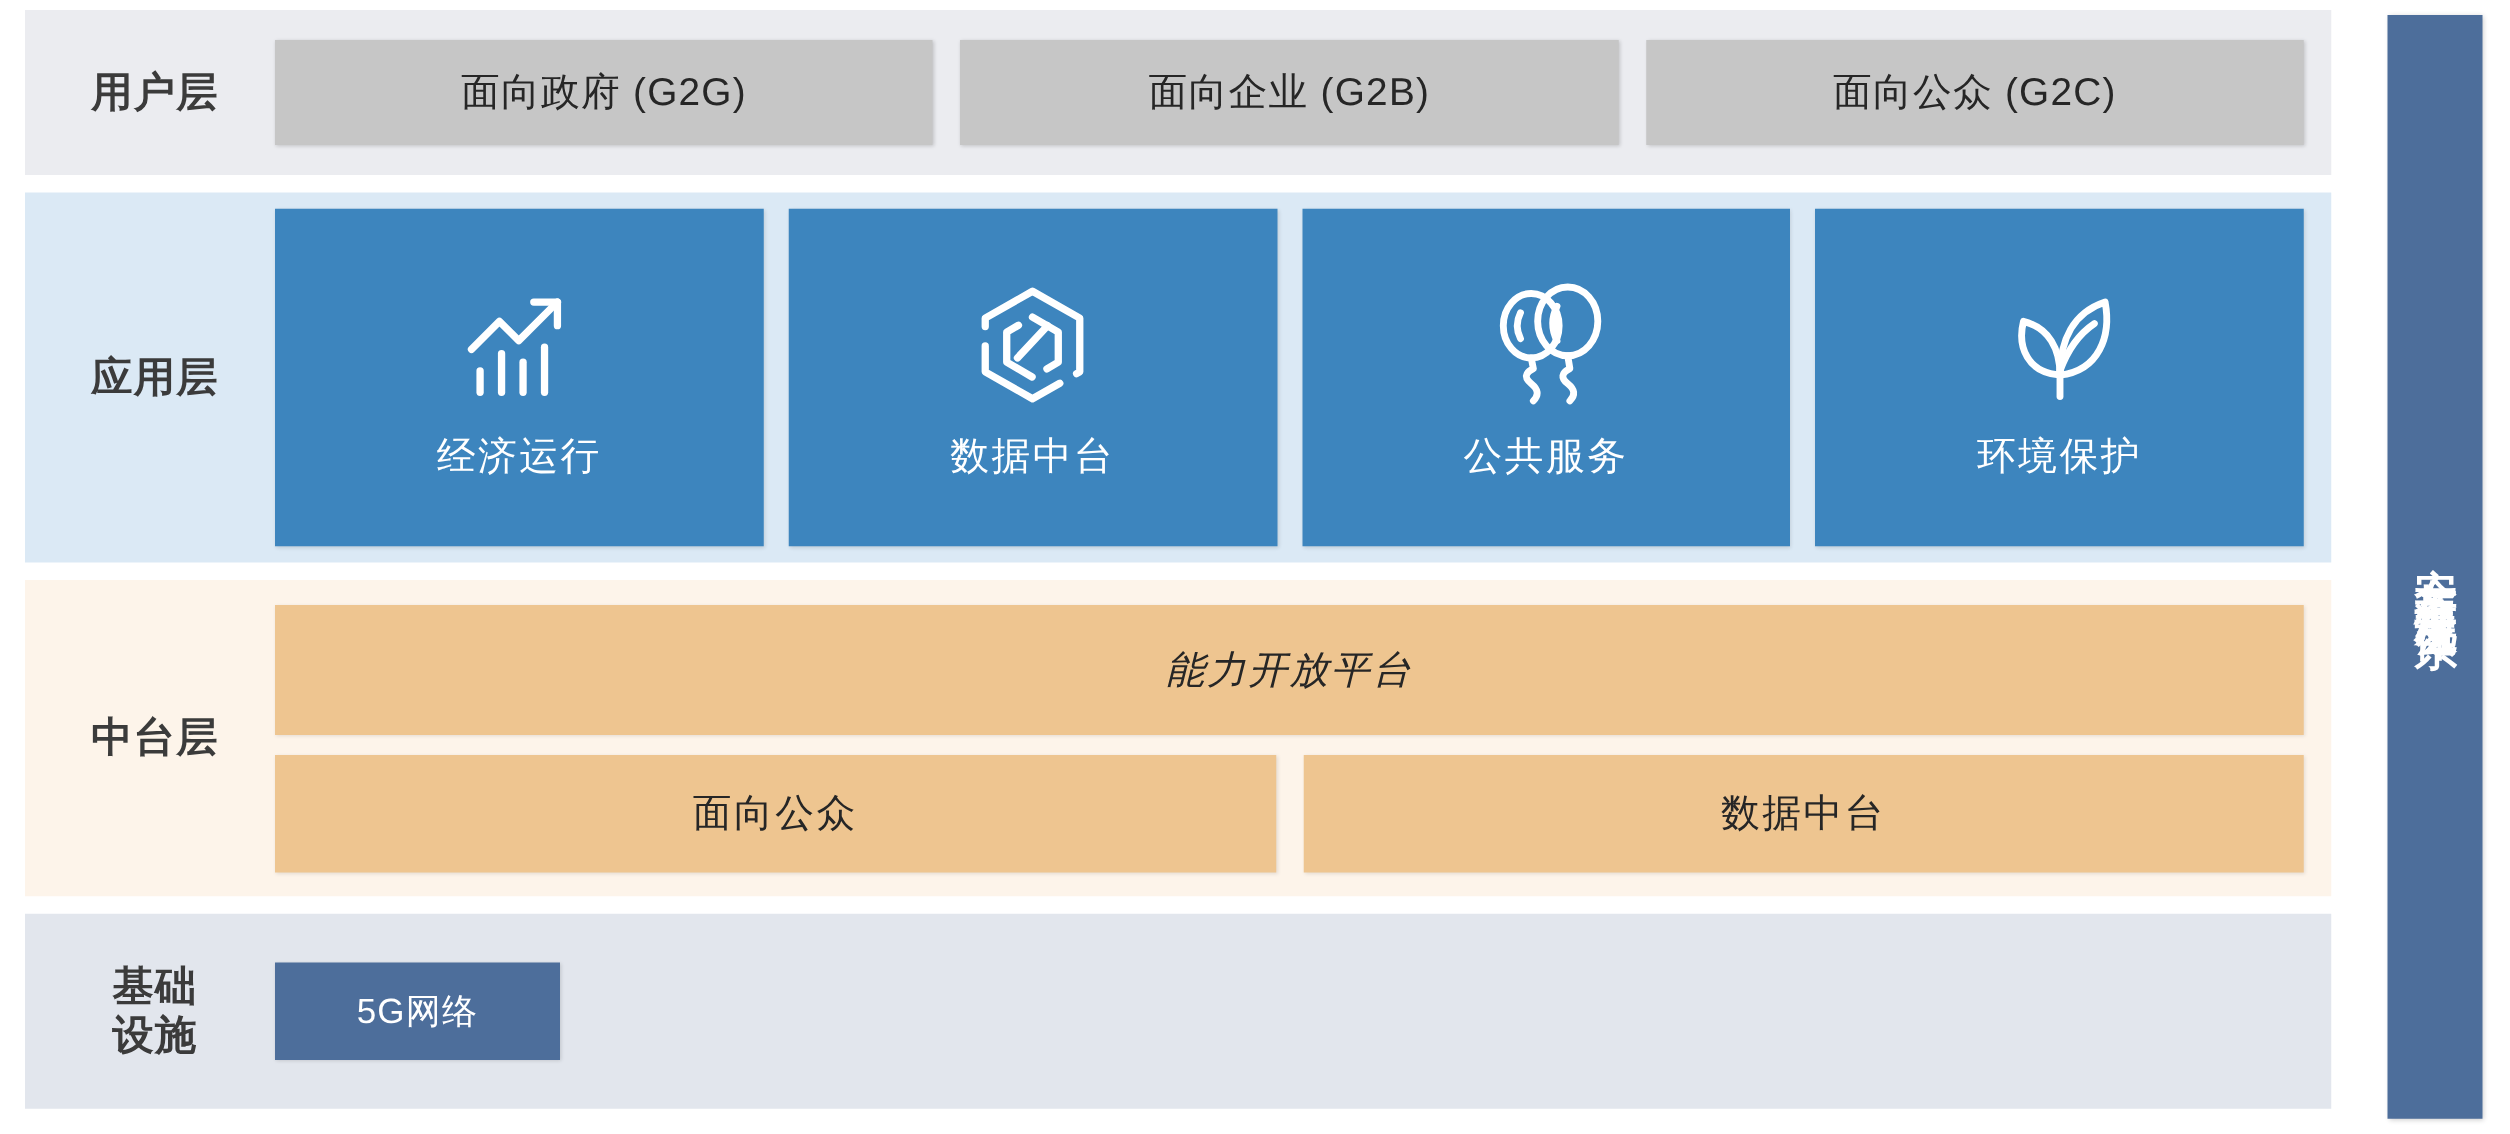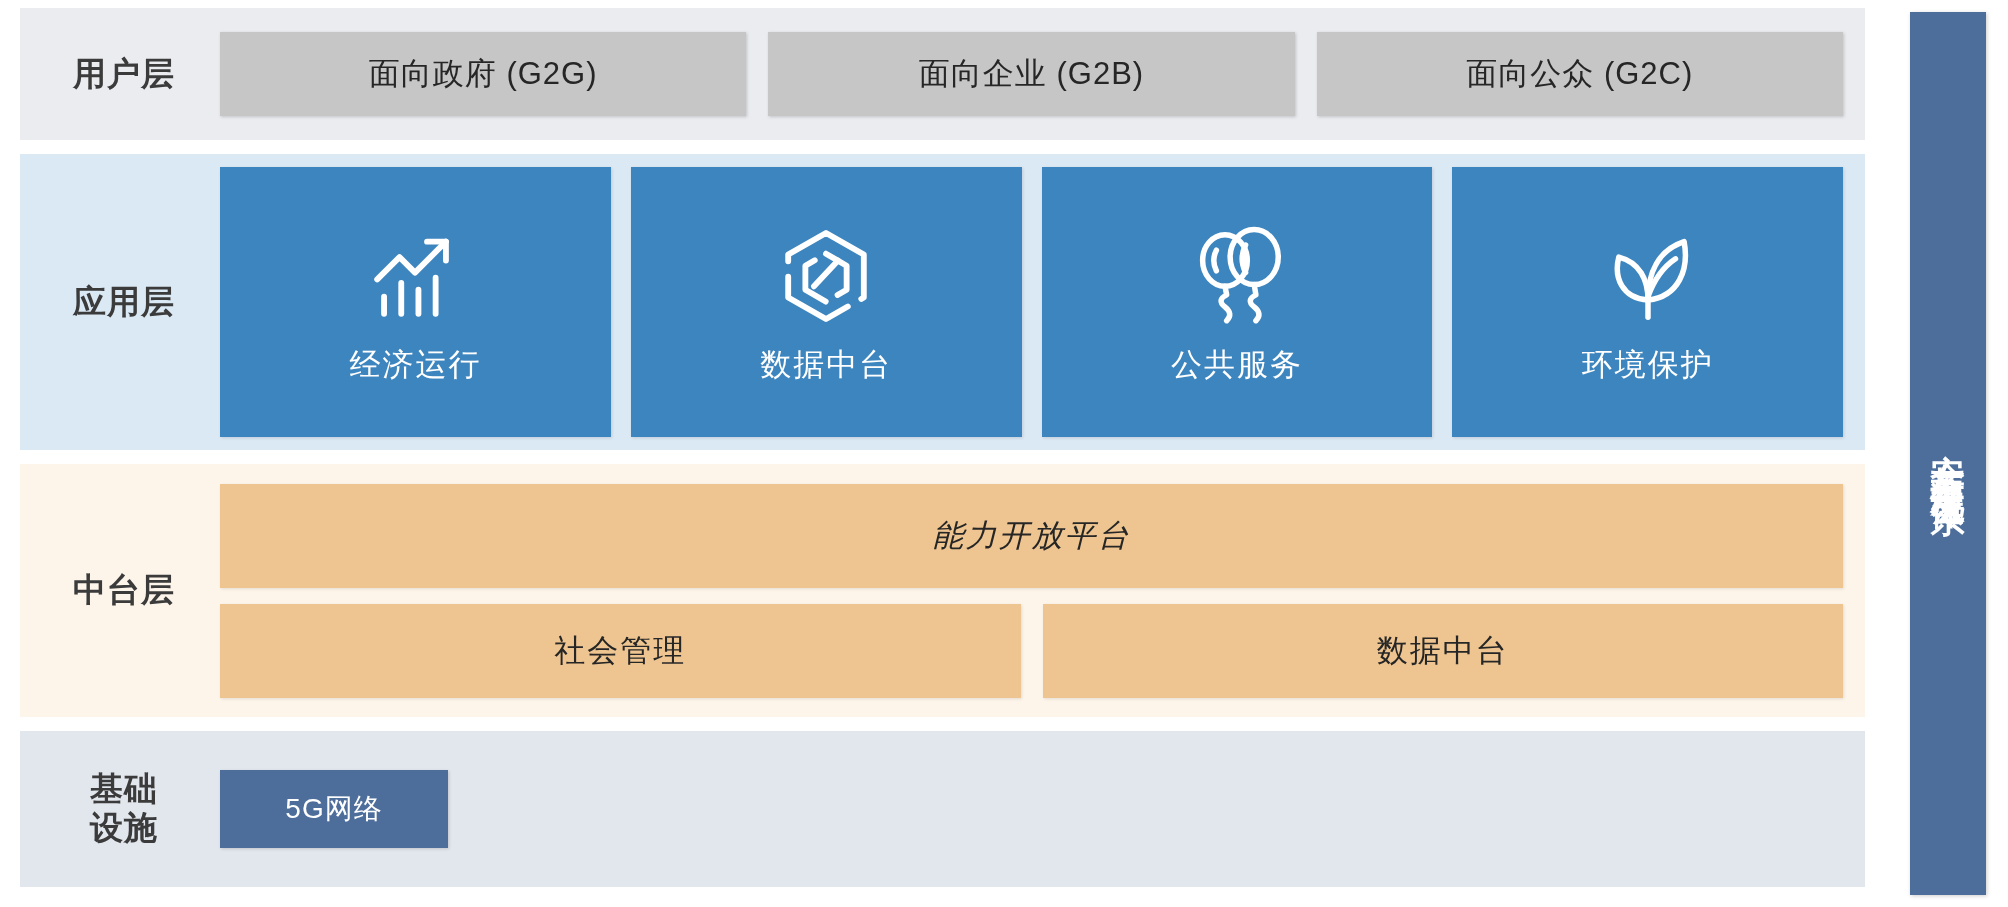--- a/index.html
+++ b/index.html
@@ -296,21 +296,21 @@
         </div>
 
       </div>
     </div>
 
     <div class="layer layer-mid">
       <div class="layer-label">中台层</div>
       <div class="layer-body">
         <div class="mid-top">能力开放平台</div>
         <div class="mid-row">
-          <div class="mid-box">社会管理</div>
+          <div class="mid-box">面向公众</div>
           <div class="mid-box">数据中台</div>
         </div>
       </div>
     </div>
 
     <div class="layer layer-infra">
       <div class="layer-label">
         <div>基础</div>
         <div>设施</div>
       </div>

